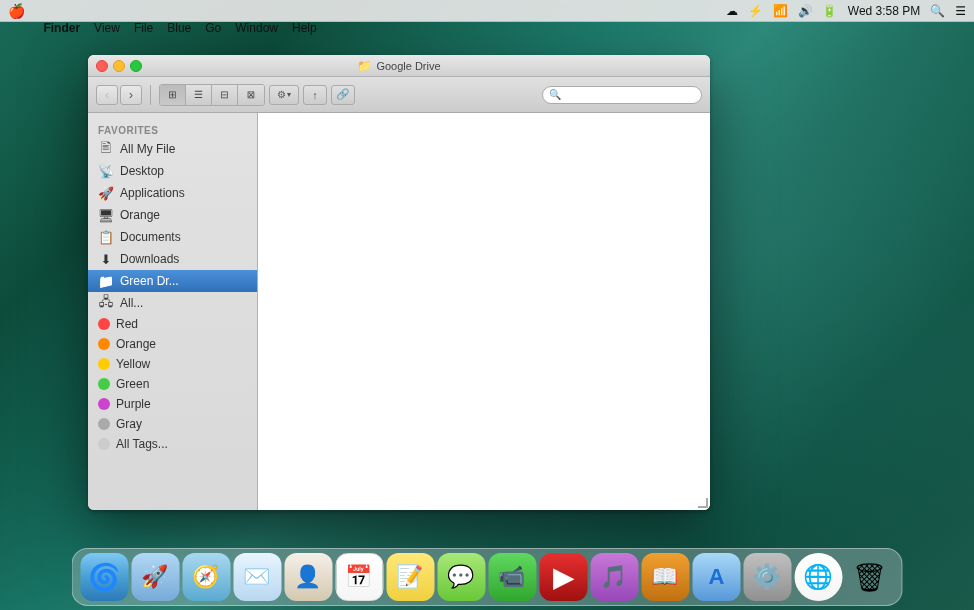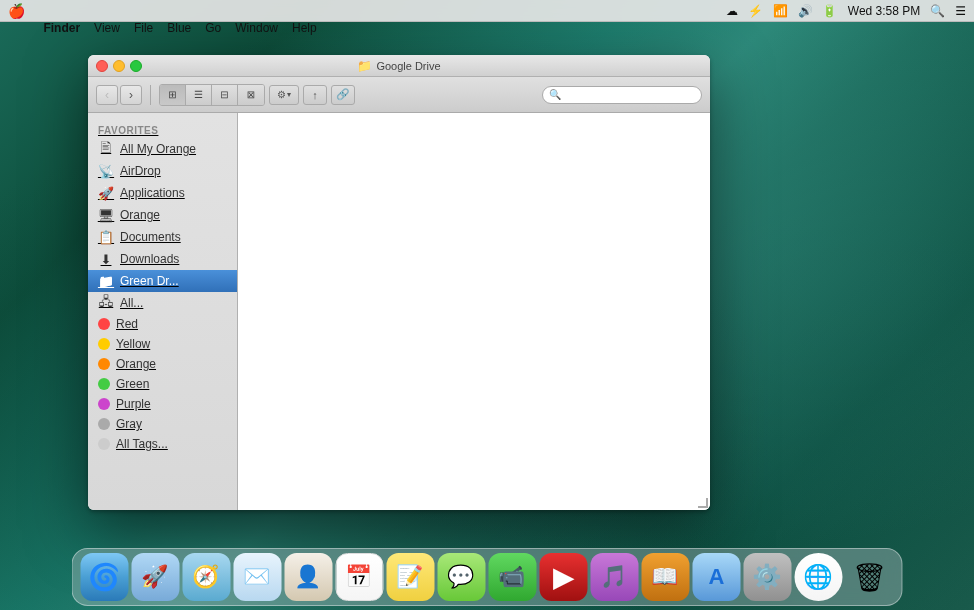--- a/index.html
+++ b/index.html
@@ -277,28 +277,27 @@
 
     
     .window-body {
       display: flex;
       flex: 1;
       overflow: hidden;
     }
 
     
     .sidebar {
-      width: 150px;
+      width: 170px;
       background: linear-gradient(180deg, #e2e2e2 0%, #d8d8d8 100%);
       border-right: 1px solid #b0b0b0;
       overflow-y: auto;
       flex-shrink: 0;
       padding: 8px 0;
       font-size: 11px;
-      text-decoration: underline;
     }
     .sidebar-section-label {
       font-size: 10px;
       font-weight: 700;
       color: #888;
       padding: 4px 10px 2px;
       letter-spacing: 0.5px;
       text-transform: uppercase;
     }
     .sidebar-item {
@@ -430,25 +429,25 @@
       </div>
     </div>
 
     <div class="window-body">
 
       <div class="sidebar">
         <div class="sidebar-section-label">FAVORITES</div>
 
         <div class="sidebar-item">
           <div class="sidebar-icon">🖹</div>
-          <span>All My Orange</span>
+          <span>All My File</span>
         </div>
         <div class="sidebar-item">
           <div class="sidebar-icon">📡</div>
-          <span>AirDrop</span>
+          <span>Desktop</span>
         </div>
         <div class="sidebar-item">
           <div class="sidebar-icon">🚀</div>
           <span>Applications</span>
         </div>
         <div class="sidebar-item">
           <div class="sidebar-icon">🖥</div>
           <span>Orange</span>
         </div>
         <div class="sidebar-item">
@@ -467,28 +466,28 @@
         <div class="sidebar-item">
           <div class="sidebar-icon">🖧</div>
           <span>All...</span>
         </div>
 
         <div class="sidebar-item">
           <div class="tag-dot" style="background:#ff4444;"></div>
           <span>Red</span>
         </div>
         <div class="sidebar-item">
+          <div class="tag-dot" style="background:#ff8800;"></div>
+          <span>Orange</span>
+        </div>
+        <div class="sidebar-item">
           <div class="tag-dot" style="background:#ffcc00;"></div>
           <span>Yellow</span>
         </div>
         <div class="sidebar-item">
-          <div class="tag-dot" style="background:#ff8800;"></div>
-          <span>Orange</span>
-        </div>
-        <div class="sidebar-item">
           <div class="tag-dot" style="background:#44cc44;"></div>
           <span>Green</span>
         </div>
         <div class="sidebar-item">
           <div class="tag-dot" style="background:#cc44cc;"></div>
           <span>Purple</span>
         </div>
         <div class="sidebar-item">
           <div class="tag-dot" style="background:#aaaaaa;"></div>
           <span>Gray</span>

